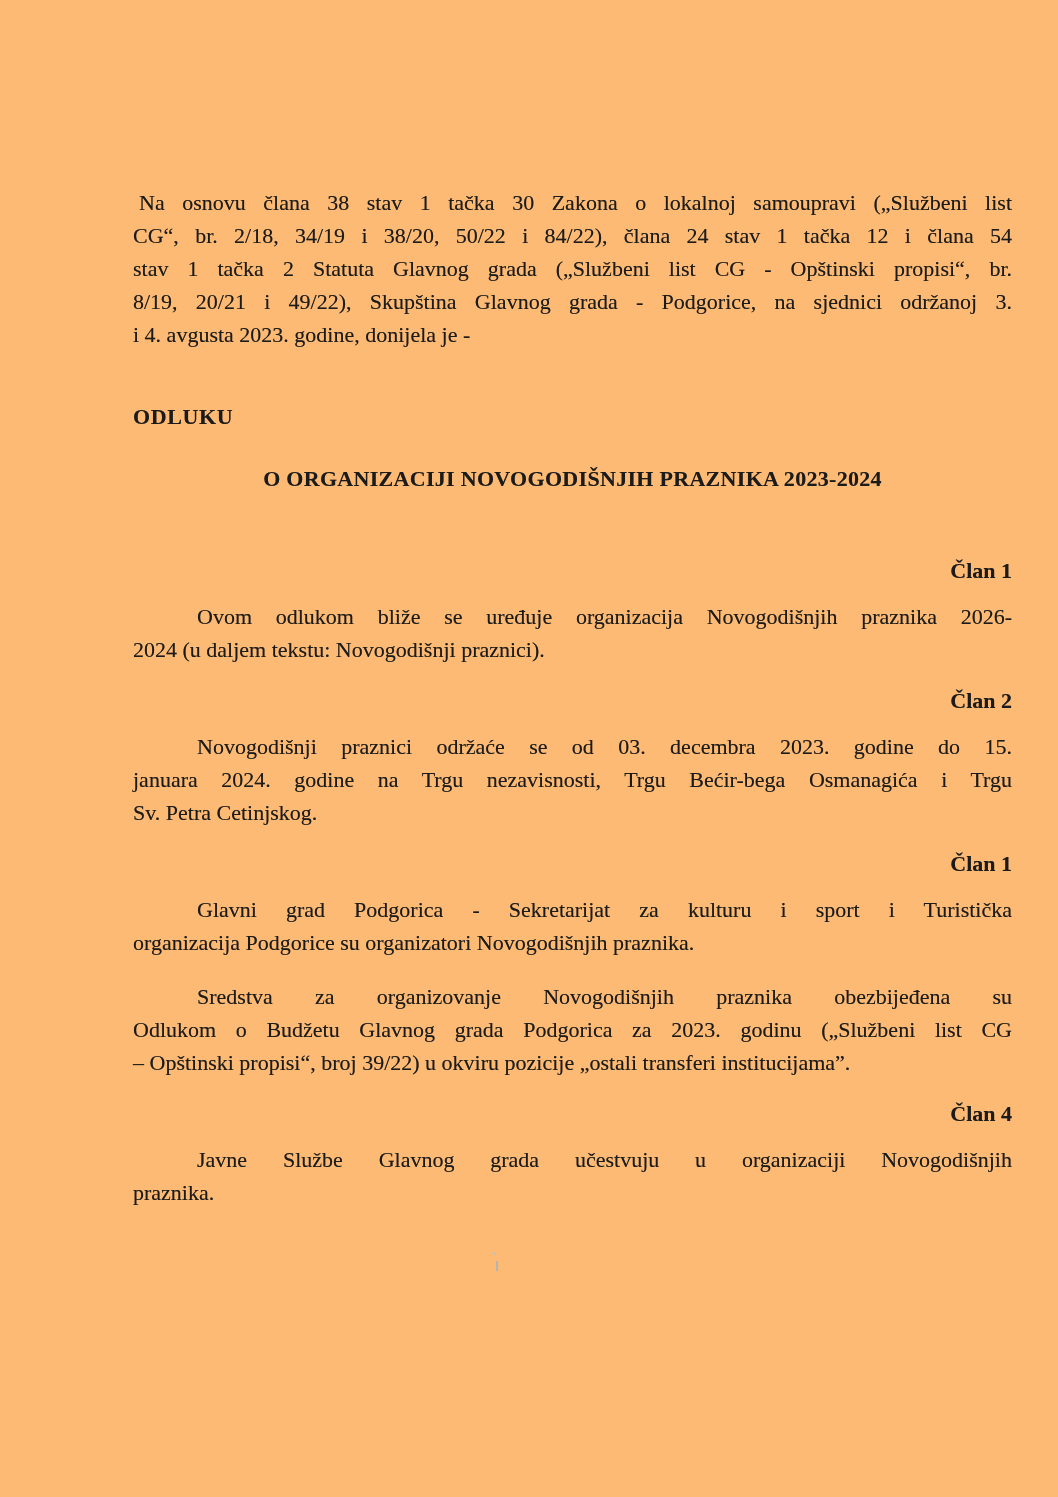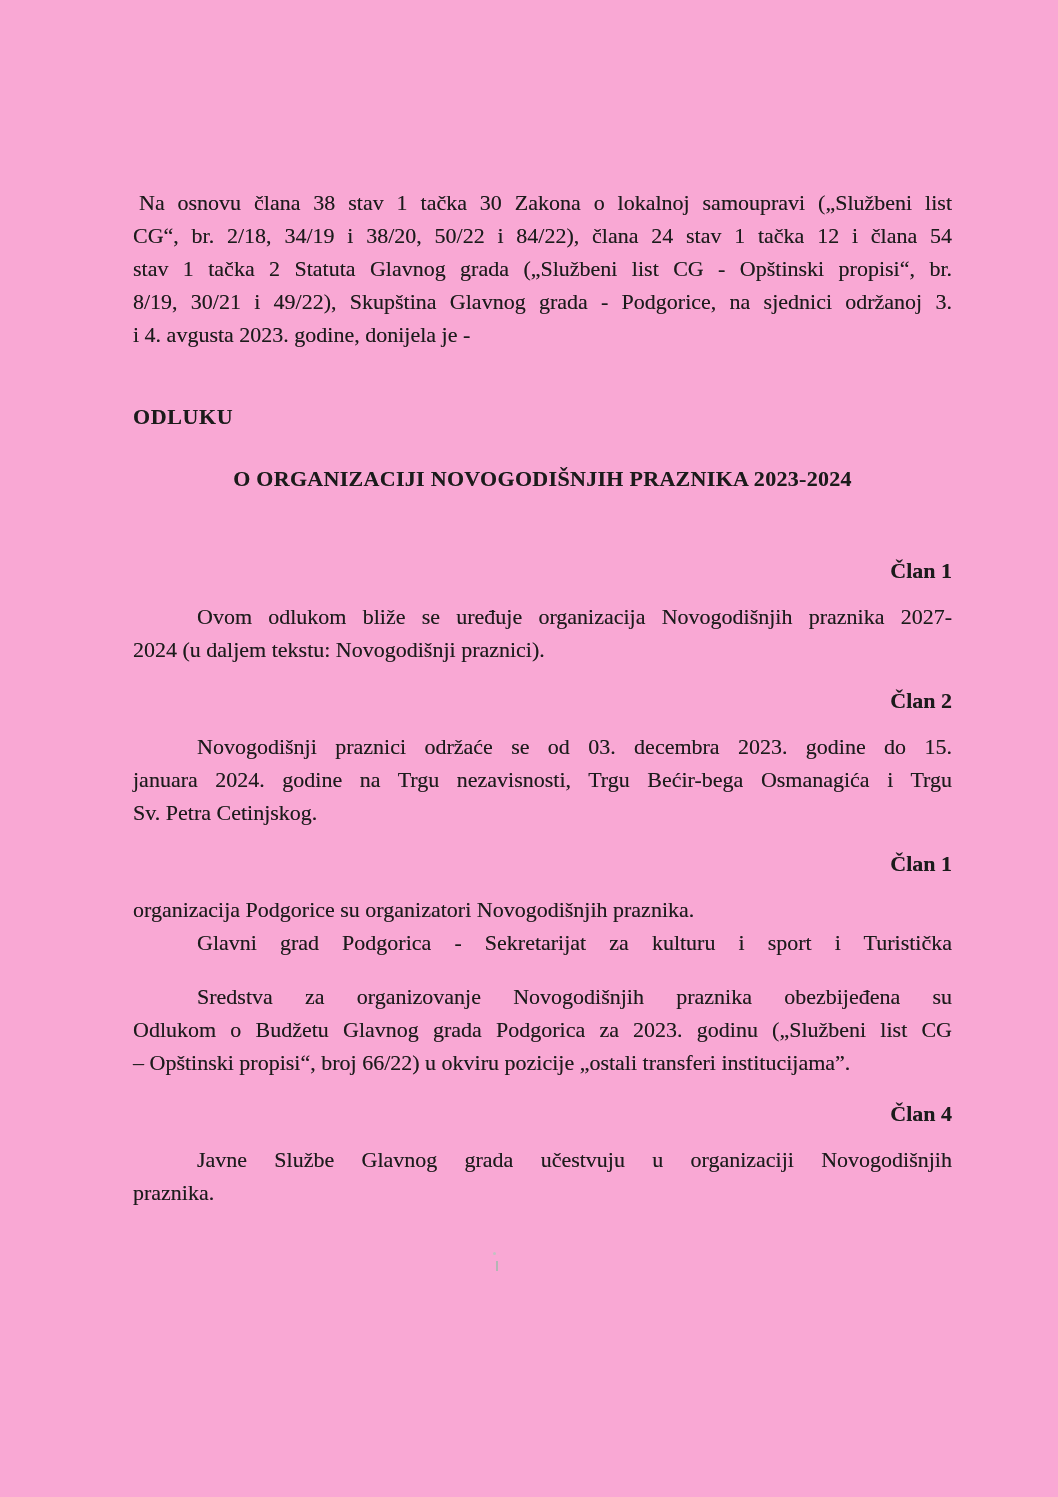--- a/index.html
+++ b/index.html
@@ -5,26 +5,26 @@
   html, body {
     margin: 0;
     padding: 0;
     background: #ffffff;
   }
   .page {
     position: relative;
     width: 1058px;
     height: 1497px;
     box-sizing: border-box;
-    background: #f9a8d4;
+    background: #fdba74;
     color: #1b1b1b;
     font-family: "Liberation Serif", "DejaVu Serif", serif;
     font-size: 22px;
     line-height: 33px;
-    padding: 186px 106px 0 133px;
+    padding: 186px 46px 0 133px;
     text-shadow: 0 0 0.6px rgba(25,25,25,0.45);
     overflow: hidden;
   }
   .para { margin: 0; }
   .para + .para { margin-top: 21px; }
   .line { text-align: justify; text-align-last: justify; }
   .line-last { text-align: left; text-align-last: auto; }
   .para-indent { text-indent: 64px; }
   .intro-indent { text-indent: 6px; }
   .doc-title {
@@ -72,54 +72,54 @@
 </style>
 </head>
 <body>
 
 <div class="page">
 
   <div class="para">
     <div class="line intro-indent">Na osnovu člana 38 stav 1 tačka 30 Zakona o lokalnoj samoupravi („Službeni list</div>
     <div class="line">CG“, br. 2/18, 34/19 i 38/20, 50/22 i 84/22), člana 24 stav 1 tačka 12 i člana 54</div>
     <div class="line">stav 1 tačka 2 Statuta Glavnog grada („Službeni list CG - Opštinski propisi“, br.</div>
-    <div class="line">8/19, 30/21 i 49/22), Skupština Glavnog grada - Podgorice, na sjednici održanoj 3.</div>
+    <div class="line">8/19, 20/21 i 49/22), Skupština Glavnog grada - Podgorice, na sjednici održanoj 3.</div>
     <div class="line line-last">i 4. avgusta 2023. godine, donijela je -</div>
   </div>
 
   <div class="doc-title">ODLUKU</div>
   <div class="doc-subtitle">O ORGANIZACIJI NOVOGODIŠNJIH PRAZNIKA 2023-2024</div>
 
   <div class="article">
     <div class="article-heading h-first">Član 1</div>
     <div class="para">
-      <div class="line para-indent">Ovom odlukom bliže se uređuje organizacija Novogodišnjih praznika 2027-</div>
+      <div class="line para-indent">Ovom odlukom bliže se uređuje organizacija Novogodišnjih praznika 2026-</div>
       <div class="line line-last">2024 (u daljem tekstu: Novogodišnji praznici).</div>
     </div>
   </div>
 
   <div class="article">
     <div class="article-heading">Član 2</div>
     <div class="para">
       <div class="line para-indent">Novogodišnji praznici održaće se od 03. decembra 2023. godine do 15.</div>
       <div class="line">januara 2024. godine na Trgu nezavisnosti, Trgu Bećir-bega Osmanagića i Trgu</div>
       <div class="line line-last">Sv. Petra Cetinjskog.</div>
     </div>
   </div>
 
   <div class="article">
     <div class="article-heading">Član 1</div>
     <div class="para">
+      <div class="line para-indent">Glavni grad Podgorica - Sekretarijat za kulturu i sport i Turistička</div>
       <div class="line line-last">organizacija Podgorice su organizatori Novogodišnjih praznika.</div>
-      <div class="line para-indent">Glavni grad Podgorica - Sekretarijat za kulturu i sport i Turistička</div>
     </div>
     <div class="para">
       <div class="line para-indent">Sredstva za organizovanje Novogodišnjih praznika obezbijeđena su</div>
       <div class="line">Odlukom o Budžetu Glavnog grada Podgorica za 2023. godinu („Službeni list CG</div>
-      <div class="line line-last">– Opštinski propisi“, broj 66/22) u okviru pozicije „ostali transferi institucijama”.</div>
+      <div class="line line-last">– Opštinski propisi“, broj 39/22) u okviru pozicije „ostali transferi institucijama”.</div>
     </div>
   </div>
 
   <div class="article">
     <div class="article-heading">Član 4</div>
     <div class="para">
       <div class="line para-indent">Javne Službe Glavnog grada učestvuju u organizaciji Novogodišnjih</div>
       <div class="line line-last">praznika.</div>
     </div>
   </div>

